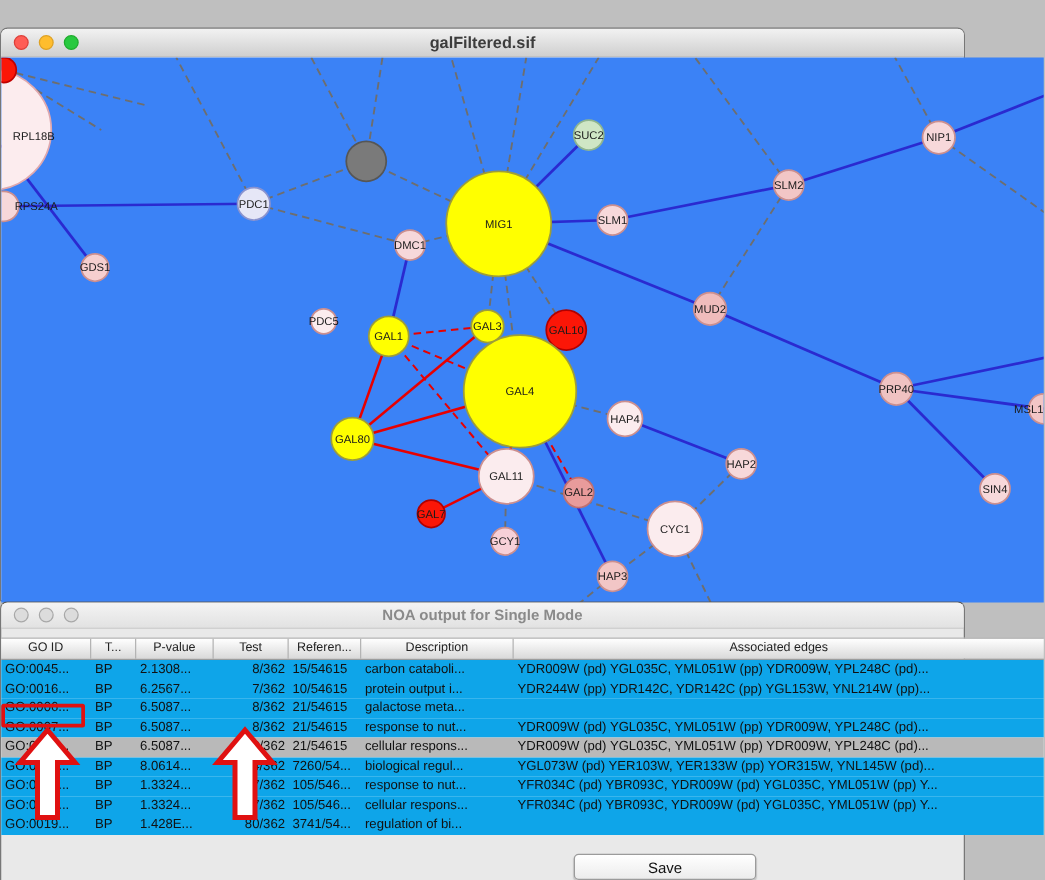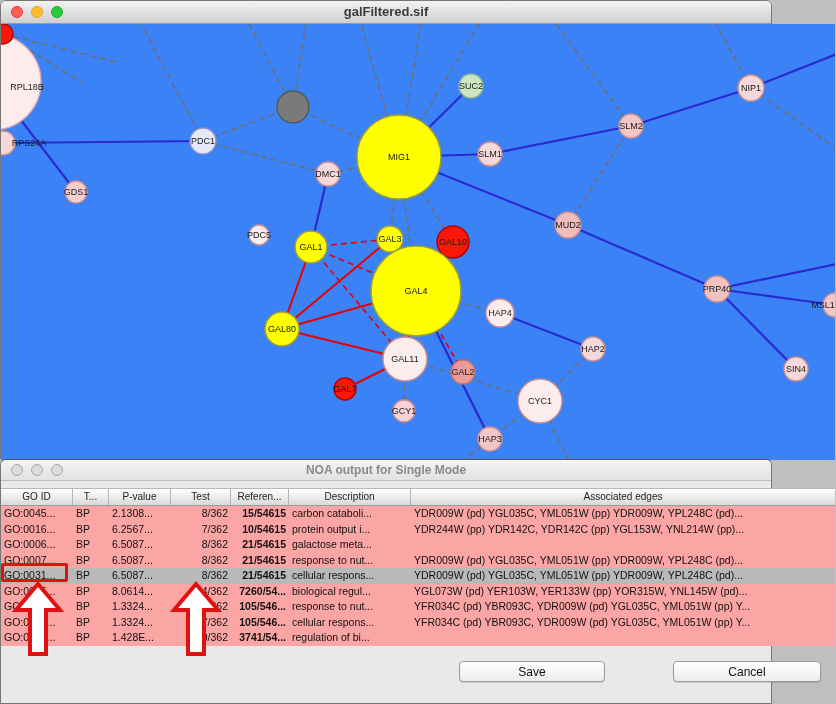--- a/index.html
+++ b/index.html
@@ -2,21 +2,21 @@
 <html><head>
 <meta charset="utf-8">
 <style>
   html,body{margin:0;padding:0;}
   body{
     width:836px;height:704px;position:relative;overflow:hidden;
     background:#bfbfbf;
     font-family:"Liberation Sans",sans-serif;
     -webkit-font-smoothing:antialiased;
   }
-  .window{position:absolute;left:0;width:772px;box-sizing:border-box;border:1px solid #777;}
+  .window{position:absolute;left:0;width:772px;box-sizing:border-box;border:1px solid #777;margin-top:22px;}
   .top-window{top:0;height:459px;background:#fff;border-radius:6px 6px 0 0;}
   .bottom-window{top:459px;height:245px;background:#e9e9e9;border-radius:6px 6px 0 0;border-top:1px solid #555;}
 
   .titlebar{position:relative;height:22px;
     background:linear-gradient(#f2f2f2,#cfcfcf);
     border-bottom:1px solid #9a9a9a;border-radius:5px 5px 0 0;
     text-align:center;}
   .titlebar .title{font-size:13px;font-weight:bold;color:#3c3c3c;line-height:22px;}
   .titlebar.unfocused{height:20px;background:linear-gradient(#f4f4f4,#e2e2e2);border-bottom:1px solid #bdbdbd;}
   .titlebar.unfocused .title{font-size:12px;color:#8a8a8a;line-height:20px;}
@@ -34,25 +34,25 @@
 
   
   .table{position:absolute;left:0;top:28px;width:834px;}
   .t-header{display:flex;height:16px;line-height:16px;
     background:linear-gradient(#ffffff,#d9d9d9);
     border-top:1px solid #b8b8b8;border-bottom:1px solid #9c9c9c;}
   .col-h{box-sizing:border-box;border-right:1px solid #b4b4b4;font-size:10px;color:#222;
     text-align:center;overflow:hidden;white-space:nowrap;flex:none;}
   .col-h:last-child{flex:1;border-right:none;}
   #t-body{background:#fff;}
-  .t-row{display:flex;height:15.5px;line-height:15.5px;font-size:10.5px;color:#111;background:#fca5a5;}
+  .t-row{display:flex;height:15.5px;line-height:15.5px;font-size:10.5px;color:#111;background:#0ea5e9;}
   .t-row.selected{background:#b9b9b9;}
   .t-cell{box-sizing:border-box;padding:0 3px;overflow:hidden;white-space:nowrap;flex:none;}
   .t-cell:last-child{flex:1;}
-  .al-c{text-align:right;} .al-r{text-align:right;font-weight:bold;} .al-l{text-align:left;}
+  .al-c{text-align:right;} .al-r{} .al-l{text-align:left;}
 
   .mac-btn{position:absolute;height:21px;border:1px solid #9b9b9b;border-radius:4px;
     background:linear-gradient(#ffffff,#ececec);font-size:12px;color:#111;
     font-family:"Liberation Sans",sans-serif;box-shadow:0 1px 1px rgba(0,0,0,.15);}
   .mac-btn.save{left:458px;top:201px;width:146px;}
   .mac-btn.cancel{left:672px;top:201px;width:148px;}
 
   
   .annotations{position:absolute;left:0;top:0;width:836px;height:704px;pointer-events:none;z-index:50;}
   .red-box{position:absolute;left:1px;top:563px;width:67px;height:19px;box-sizing:border-box;
@@ -285,21 +285,20 @@
           <div class="t-cell al-l" style="width: 36px;">BP</div>
           <div class="t-cell al-l" style="width: 62px;">1.428E...</div>
           <div class="t-cell al-c" style="width: 60px;">80/362</div>
           <div class="t-cell al-r" style="width: 58px;">3741/54...</div>
           <div class="t-cell al-l" style="width: 122px;">regulation of bi...</div>
         </div>
       </div>
   </div>
 
   <button class="mac-btn save">Save</button>
-  <button class="mac-btn cancel">Cancel</button>
 </div>
 
 <div class="annotations">
   <div class="red-box"></div>
   <svg width="836" height="704">
     <polygon class="red-arrow" points="38,584 60,610 46,610 46,654 30,654 30,610 16,610"></polygon>
     <polygon class="red-arrow" points="196,584 218,610 204,610 204,654 188,654 188,610 174,610"></polygon>
   </svg>
 </div>
 

